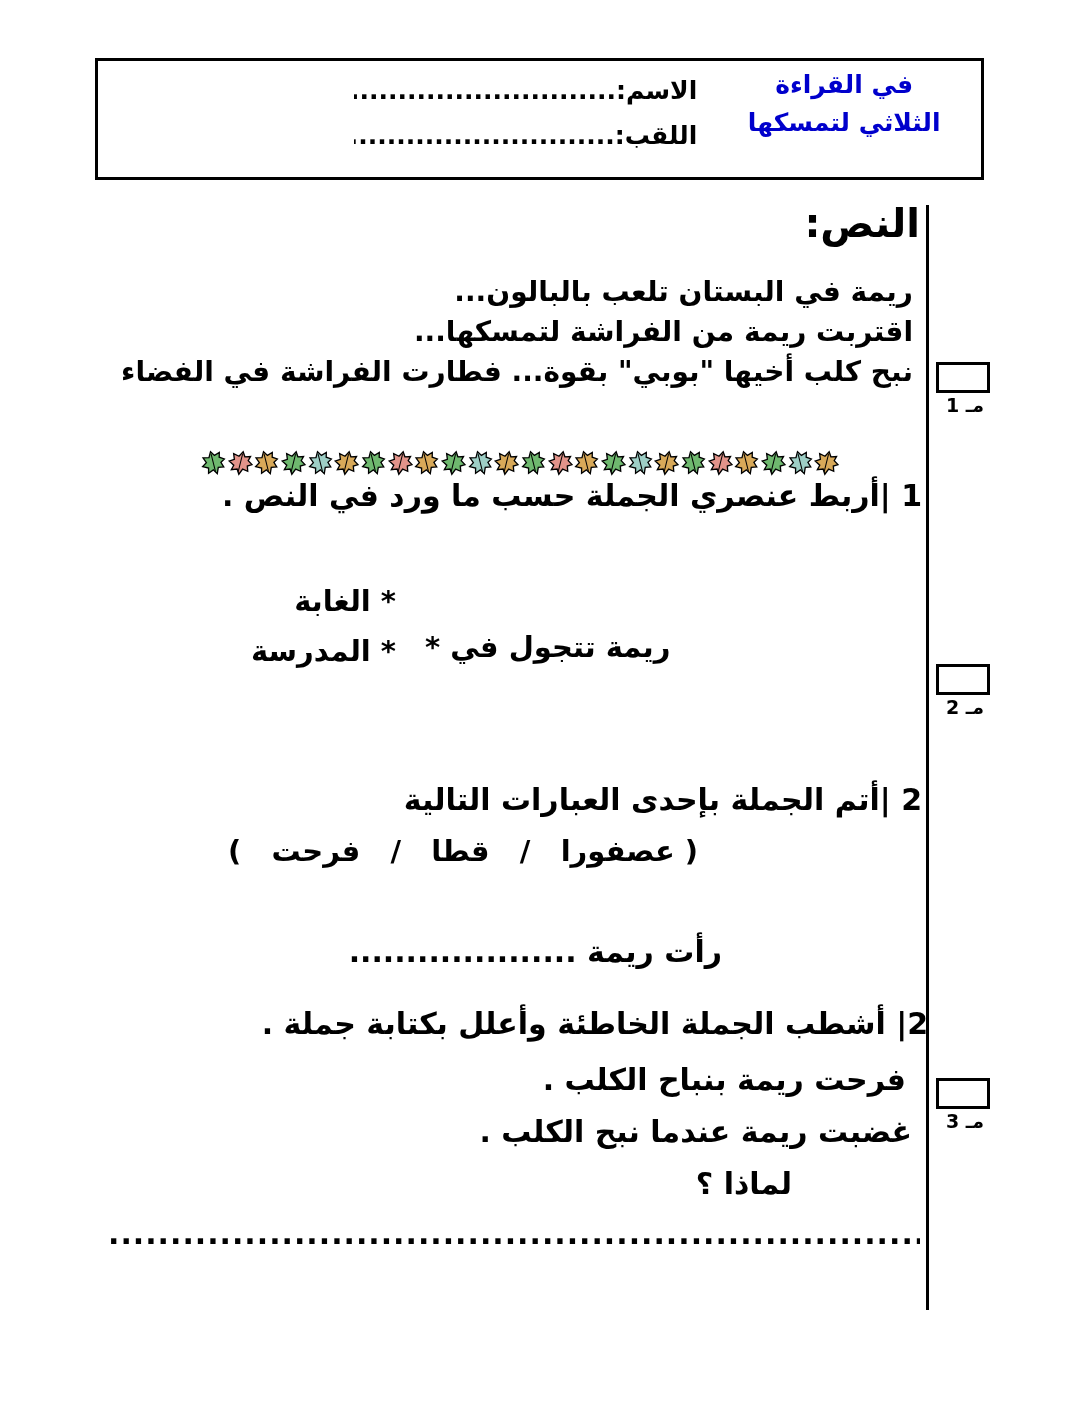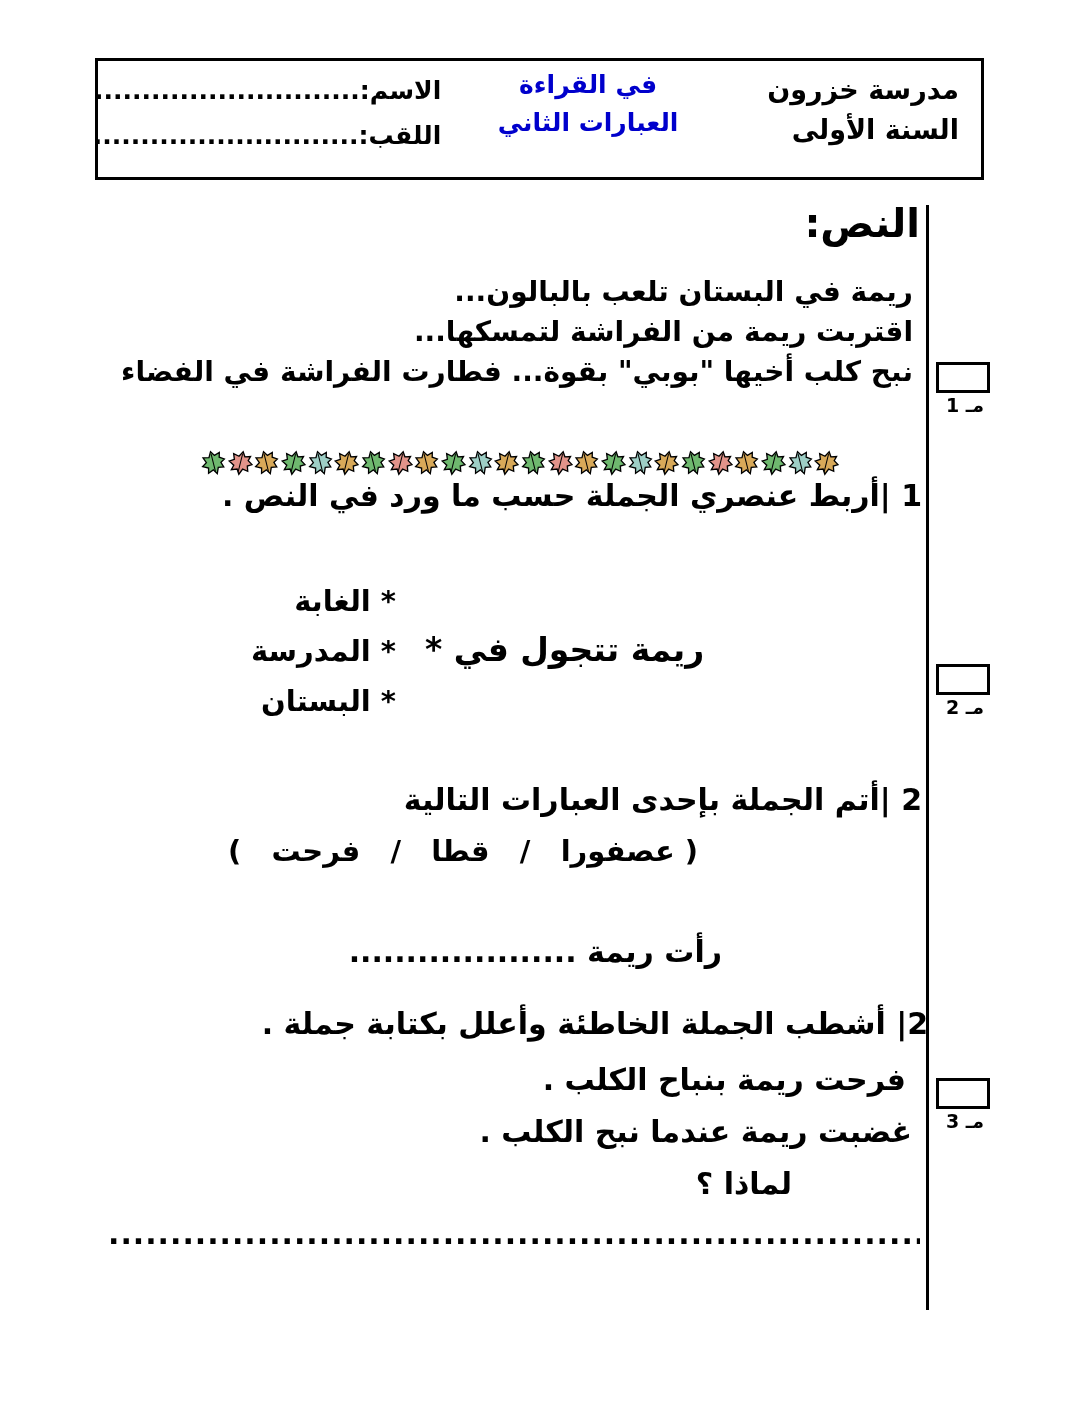--- a/index.html
+++ b/index.html
@@ -122,21 +122,21 @@
     direction: rtl;
     text-align: right;
     font-size: 29px;
     line-height: 50px;
     white-space: nowrap;
   }
   .q1-stem {
     position: absolute;
     left: 425px; top: 630px;
     direction: rtl;
-    font-size: 33px;
+    font-size: 29px;
     white-space: nowrap;
   }
   .q2-choices {
     position: absolute;
     left: 228px; top: 834px;
     direction: rtl;
     font-size: 29px;
     white-space: pre;
   }
   .q2-answer {
@@ -167,27 +167,23 @@
     overflow: hidden;
     white-space: nowrap;
   }
 </style>
 </head>
 <body>
 
 <div class="page">
 
   <div class="header-box">
-    <div class="hdr-col hdr-school">
-      <div>مدرسة خزرون</div>
-      <div>السنة الأولى</div>
-    </div>
     <div class="hdr-col hdr-title" style="color: rgb(0, 0, 204);">
       <div>في القراءة</div>
-      <div>العبارات الثاني</div>
+      <div>الثلاثي لتمسكها</div>
     </div>
     <div class="hdr-col hdr-names">
       <div>الاسم:................................</div>
       <div>اللقب:................................</div>
     </div>
   </div>
 
   <div class="vrule"></div>
 
   <div class="mark mark-1">
@@ -355,21 +351,20 @@
           <line x1="16" y1="5" x2="16" y2="27" stroke="#000" stroke-width="1.2"></line>
         </g>
       </svg>
     </div>
 
   <div class="q-heading q1-heading">1 |أربط عنصري الجملة حسب ما ورد في النص .</div>
   <div class="q1-stem">ريمة تتجول في *</div>
   <div class="q1-options">
     <div>* الغابة</div>
     <div>* المدرسة</div>
-    <div>* البستان</div>
   </div>
 
   <div class="q-heading q2-heading">2 |أتم الجملة بإحدى العبارات التالية</div>
   <div class="q2-choices">( عصفورا   /   قطا   /   فرحت   )</div>
   <div class="q2-answer">رأت ريمة ....................</div>
 
   <div class="q-heading q3-heading">2| أشطب الجملة الخاطئة وأعلل بكتابة جملة .</div>
   <div class="q3-line q3-s1">فرحت ريمة بنباح الكلب .</div>
   <div class="q3-line q3-s2">غضبت ريمة عندما نبح الكلب .</div>
   <div class="q3-line q3-why">لماذا ؟</div>

